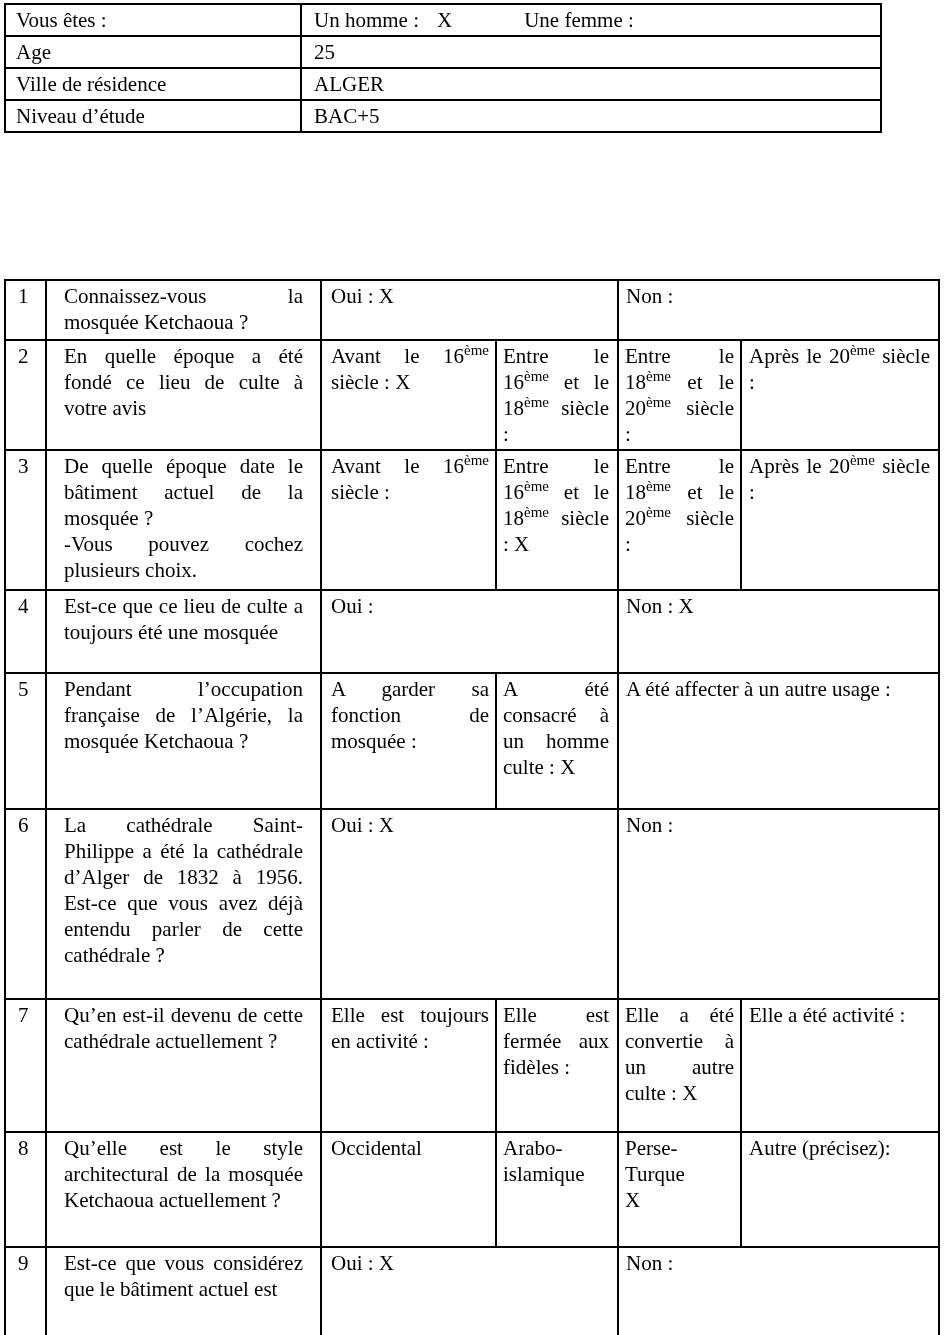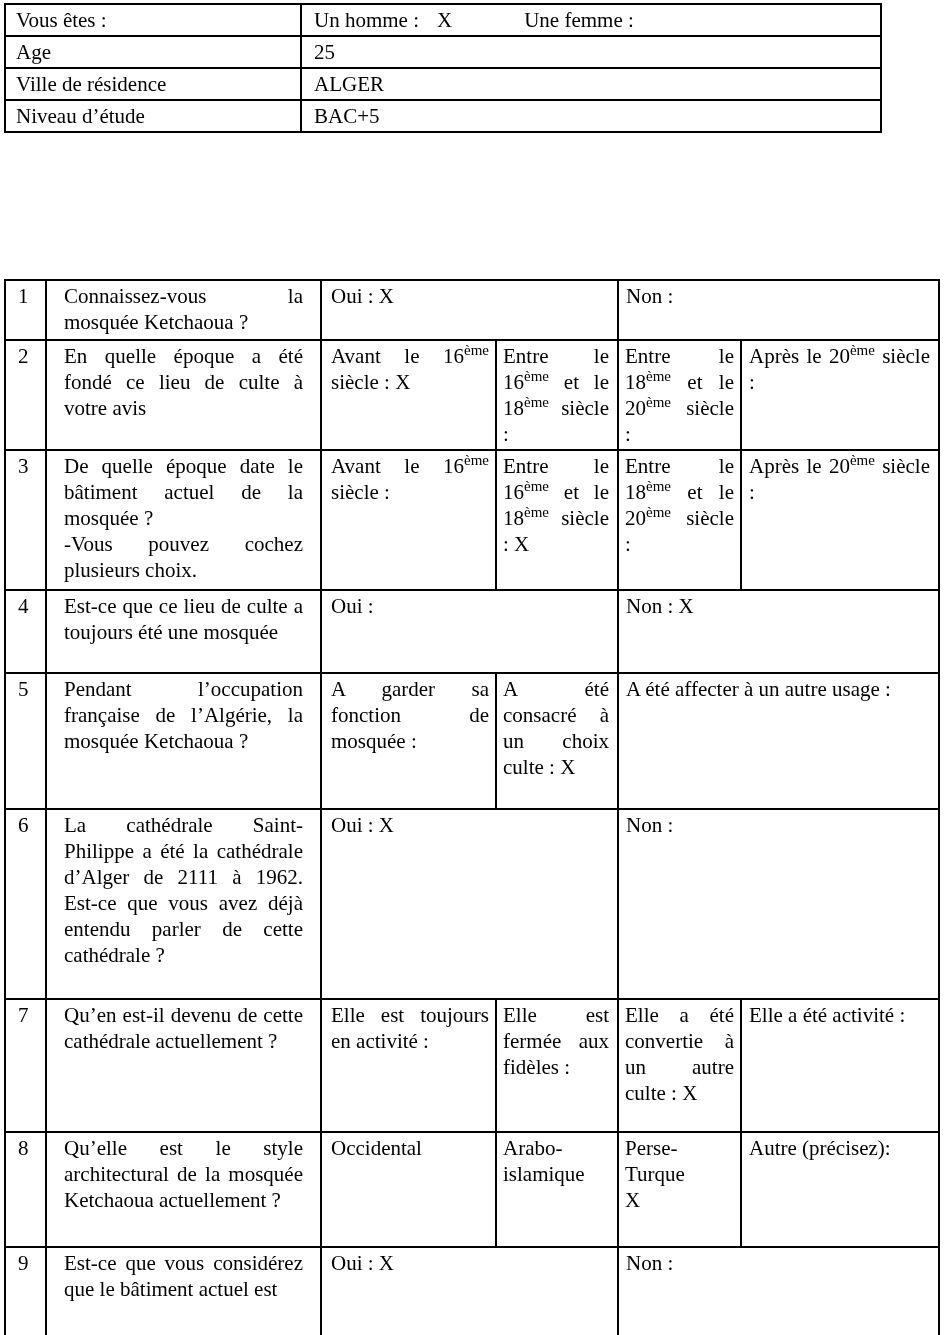--- a/index.html
+++ b/index.html
@@ -121,27 +121,27 @@
     <td class="num-cell">4</td>
     <td class="q-cell">Est-ce que ce lieu de culte a toujours été une mosquée</td>
     <td class="a-cell col-cd" colspan="2">Oui :</td>
     <td class="a-cell col-ef" colspan="2">Non : X</td>
   </tr>
 
   <tr style="height:136px">
     <td class="num-cell">5</td>
     <td class="q-cell">Pendant l’occupation française de l’Algérie, la mosquée Ketchaoua ?</td>
     <td class="a-cell col-c">A garder sa fonction de mosquée :</td>
-    <td class="a-cell col-d">A été consacré à un choix culte : X</td>
+    <td class="a-cell col-d">A été consacré à un homme culte : X</td>
     <td class="a-cell col-ef" colspan="2">A été affecter à un autre usage :</td>
   </tr>
 
   <tr style="height:190px">
     <td class="num-cell">6</td>
-    <td class="q-cell">La cathédrale Saint-Philippe a été la cathédrale d’Alger de 2111 à 1962. Est-ce que vous avez déjà entendu parler de cette cathédrale ?</td>
+    <td class="q-cell">La cathédrale Saint-Philippe a été la cathédrale d’Alger de 1832 à 1956. Est-ce que vous avez déjà entendu parler de cette cathédrale ?</td>
     <td class="a-cell col-cd" colspan="2">Oui : X</td>
     <td class="a-cell col-ef" colspan="2">Non :</td>
   </tr>
 
   <tr style="height:133px">
     <td class="num-cell">7</td>
     <td class="q-cell">Qu’en est-il devenu de cette cathédrale actuellement ?</td>
     <td class="a-cell col-c">Elle est toujours en activité :</td>
     <td class="a-cell col-d">Elle est fermée aux fidèles :</td>
     <td class="a-cell col-e">Elle a été convertie à un autre culte : X</td>

